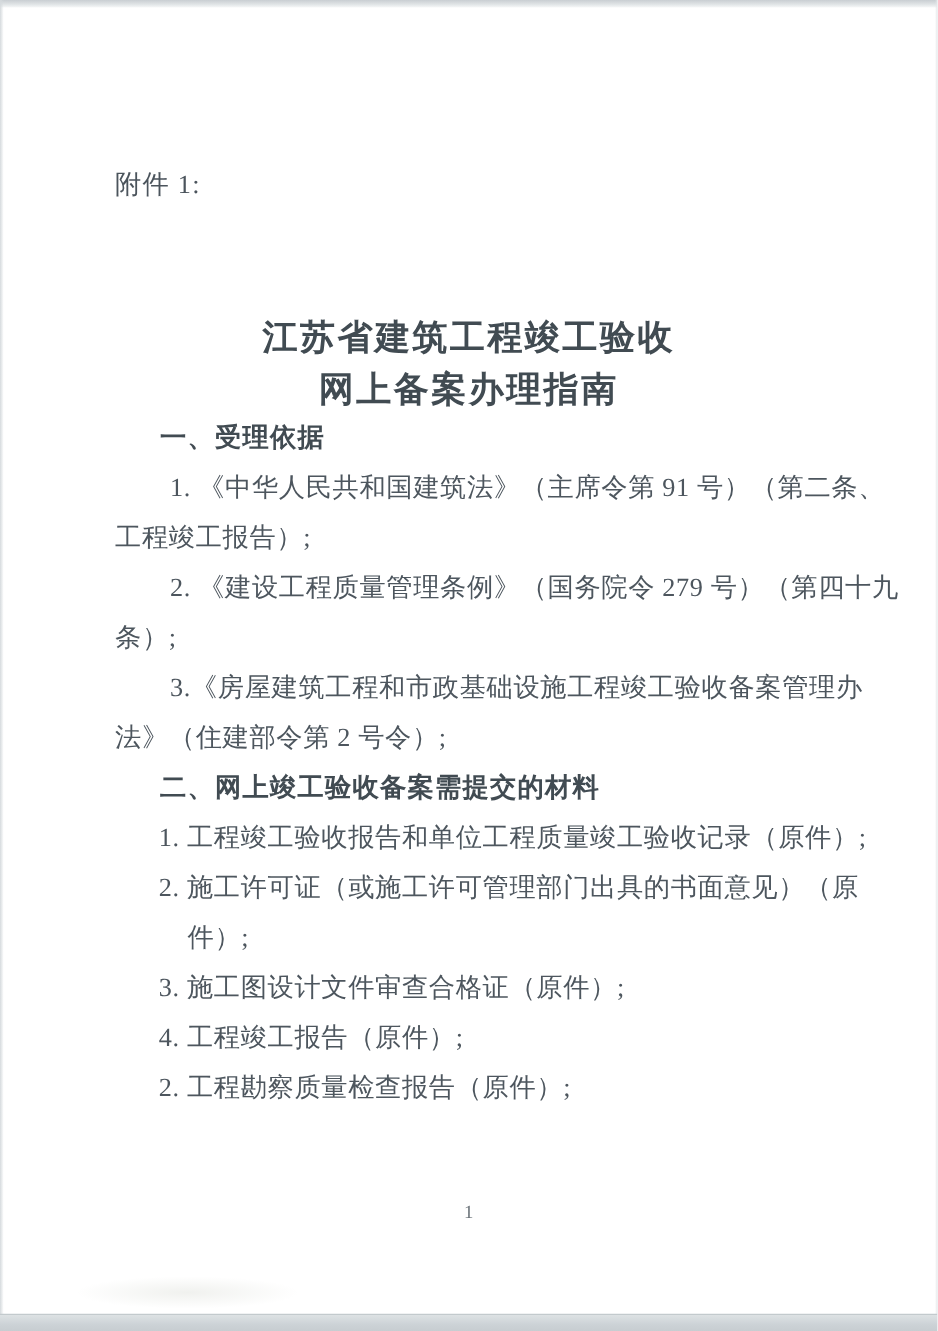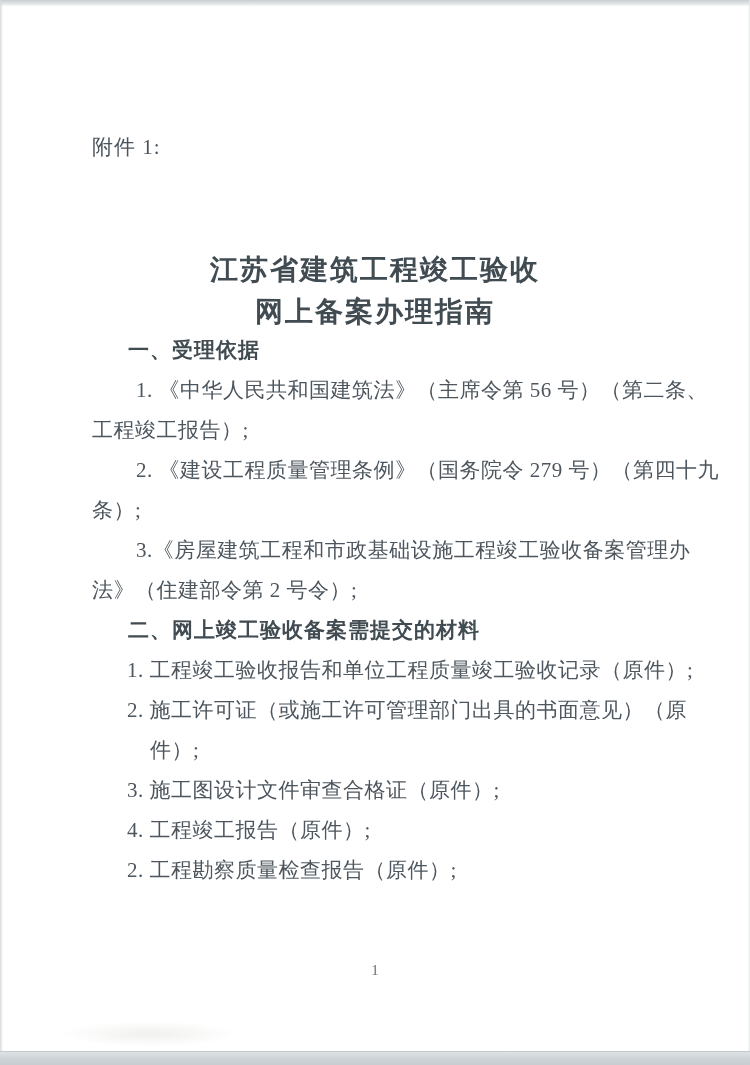--- a/index.html
+++ b/index.html
@@ -108,21 +108,21 @@
 
   <div class="attachment-label">附件 1:</div>
 
   <div class="doc-title">
     <div>江苏省建筑工程竣工验收</div>
     <div>网上备案办理指南</div>
   </div>
 
   <div class="doc-body">
       <div class="line heading">一、受理依据</div>
-      <div class="line indent">1. 《中华人民共和国建筑法》（主席令第 56 号）（第二条、</div>
+      <div class="line indent">1. 《中华人民共和国建筑法》（主席令第 91 号）（第二条、</div>
       <div class="line flush">工程竣工报告）;</div>
       <div class="line indent">2. 《建设工程质量管理条例》（国务院令 279 号）（第四十九</div>
       <div class="line flush">条）;</div>
       <div class="line indent">3.《房屋建筑工程和市政基础设施工程竣工验收备案管理办</div>
       <div class="line flush">法》（住建部令第 2 号令）;</div>
       <div class="line heading">二、网上竣工验收备案需提交的材料</div>
       <div class="line list">1. 工程竣工验收报告和单位工程质量竣工验收记录（原件）;</div>
       <div class="line list">2. 施工许可证（或施工许可管理部门出具的书面意见）（原</div>
       <div class="line list-cont">件）;</div>
       <div class="line list">3. 施工图设计文件审查合格证（原件）;</div>

